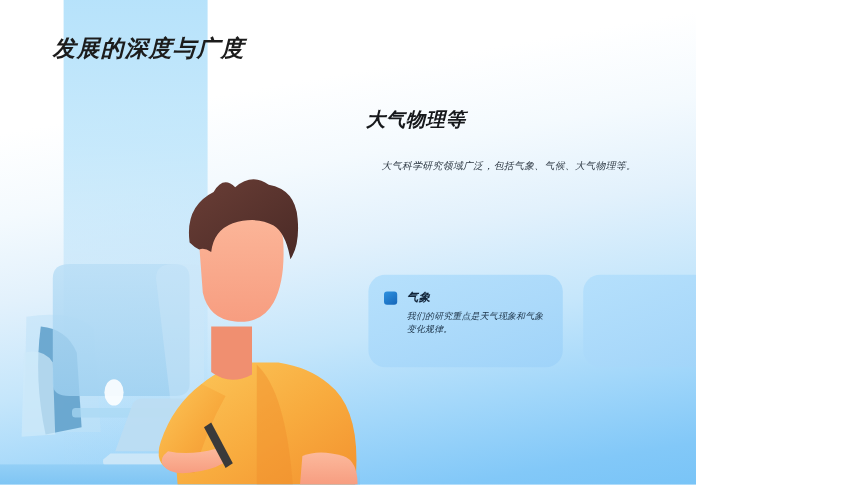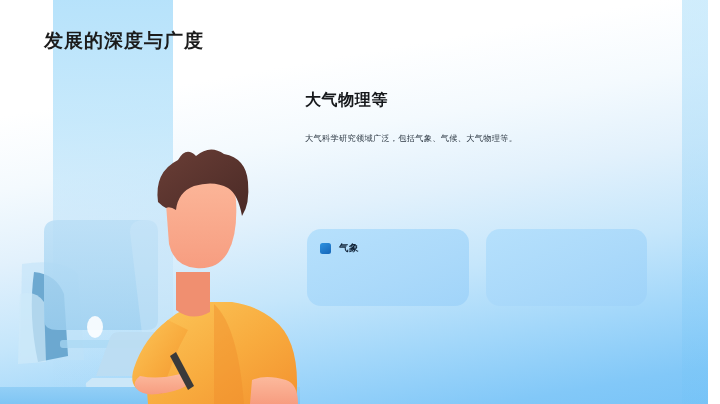--- a/index.html
+++ b/index.html
@@ -2,33 +2,34 @@
 <html lang="zh"><head>
 <meta charset="utf-8">
 <style>
   html, body {
     margin: 0;
     padding: 0;
     background: #ffffff;
   }
   #slide {
     position: relative;
-    width: 708px;
+    width: 580px;
     height: 404px;
     overflow: hidden;
     font-family: "Liberation Sans", "DejaVu Sans", sans-serif;
     background: linear-gradient(170deg,
       #ffffff 0%,
       #ffffff 22%,
       #f4fafe 36%,
       #e2f1fc 50%,
       #c5e6fb 66%,
       #a2d7fa 80%,
       #82c8f8 93%,
       #79c4f7 100%);
+    font-style: italic;
   }
 
   
   .band {
     position: absolute;
     top: 0;
     bottom: 0;
     pointer-events: none;
   }
   .band-left {
@@ -75,21 +76,21 @@
     font-weight: 700;
     color: #16181b;
     letter-spacing: 0.6px;
     margin: 0 0 22px 0;
   }
   .content-sub {
     font-size: 8.2px;
     color: #2f3a45;
     letter-spacing: 0.3px;
     line-height: 1.5;
-    margin: 0;
+    margin: 13px;
   }
 
   
   .cards {
     position: absolute;
     left: 307px;
     top: 229px;
     width: 340px;
     display: flex;
     gap: 17px;
@@ -213,19 +214,20 @@
     <h2 class="content-heading">大气物理等</h2>
     <p class="content-sub">大气科学研究领域广泛，包括气象、气候、大气物理等。</p>
   </div>
 
   <div class="cards">
     <div class="card">
       <div class="card-head">
         <span class="card-bullet"></span>
         <span class="card-title">气象</span>
       </div>
+      <p class="card-body">我们的研究重点是天气现象和气象变化规律。</p>
     </div>
 
     <div class="card">
     </div>
   </div>
 
 </div>
 
 </body></html>

